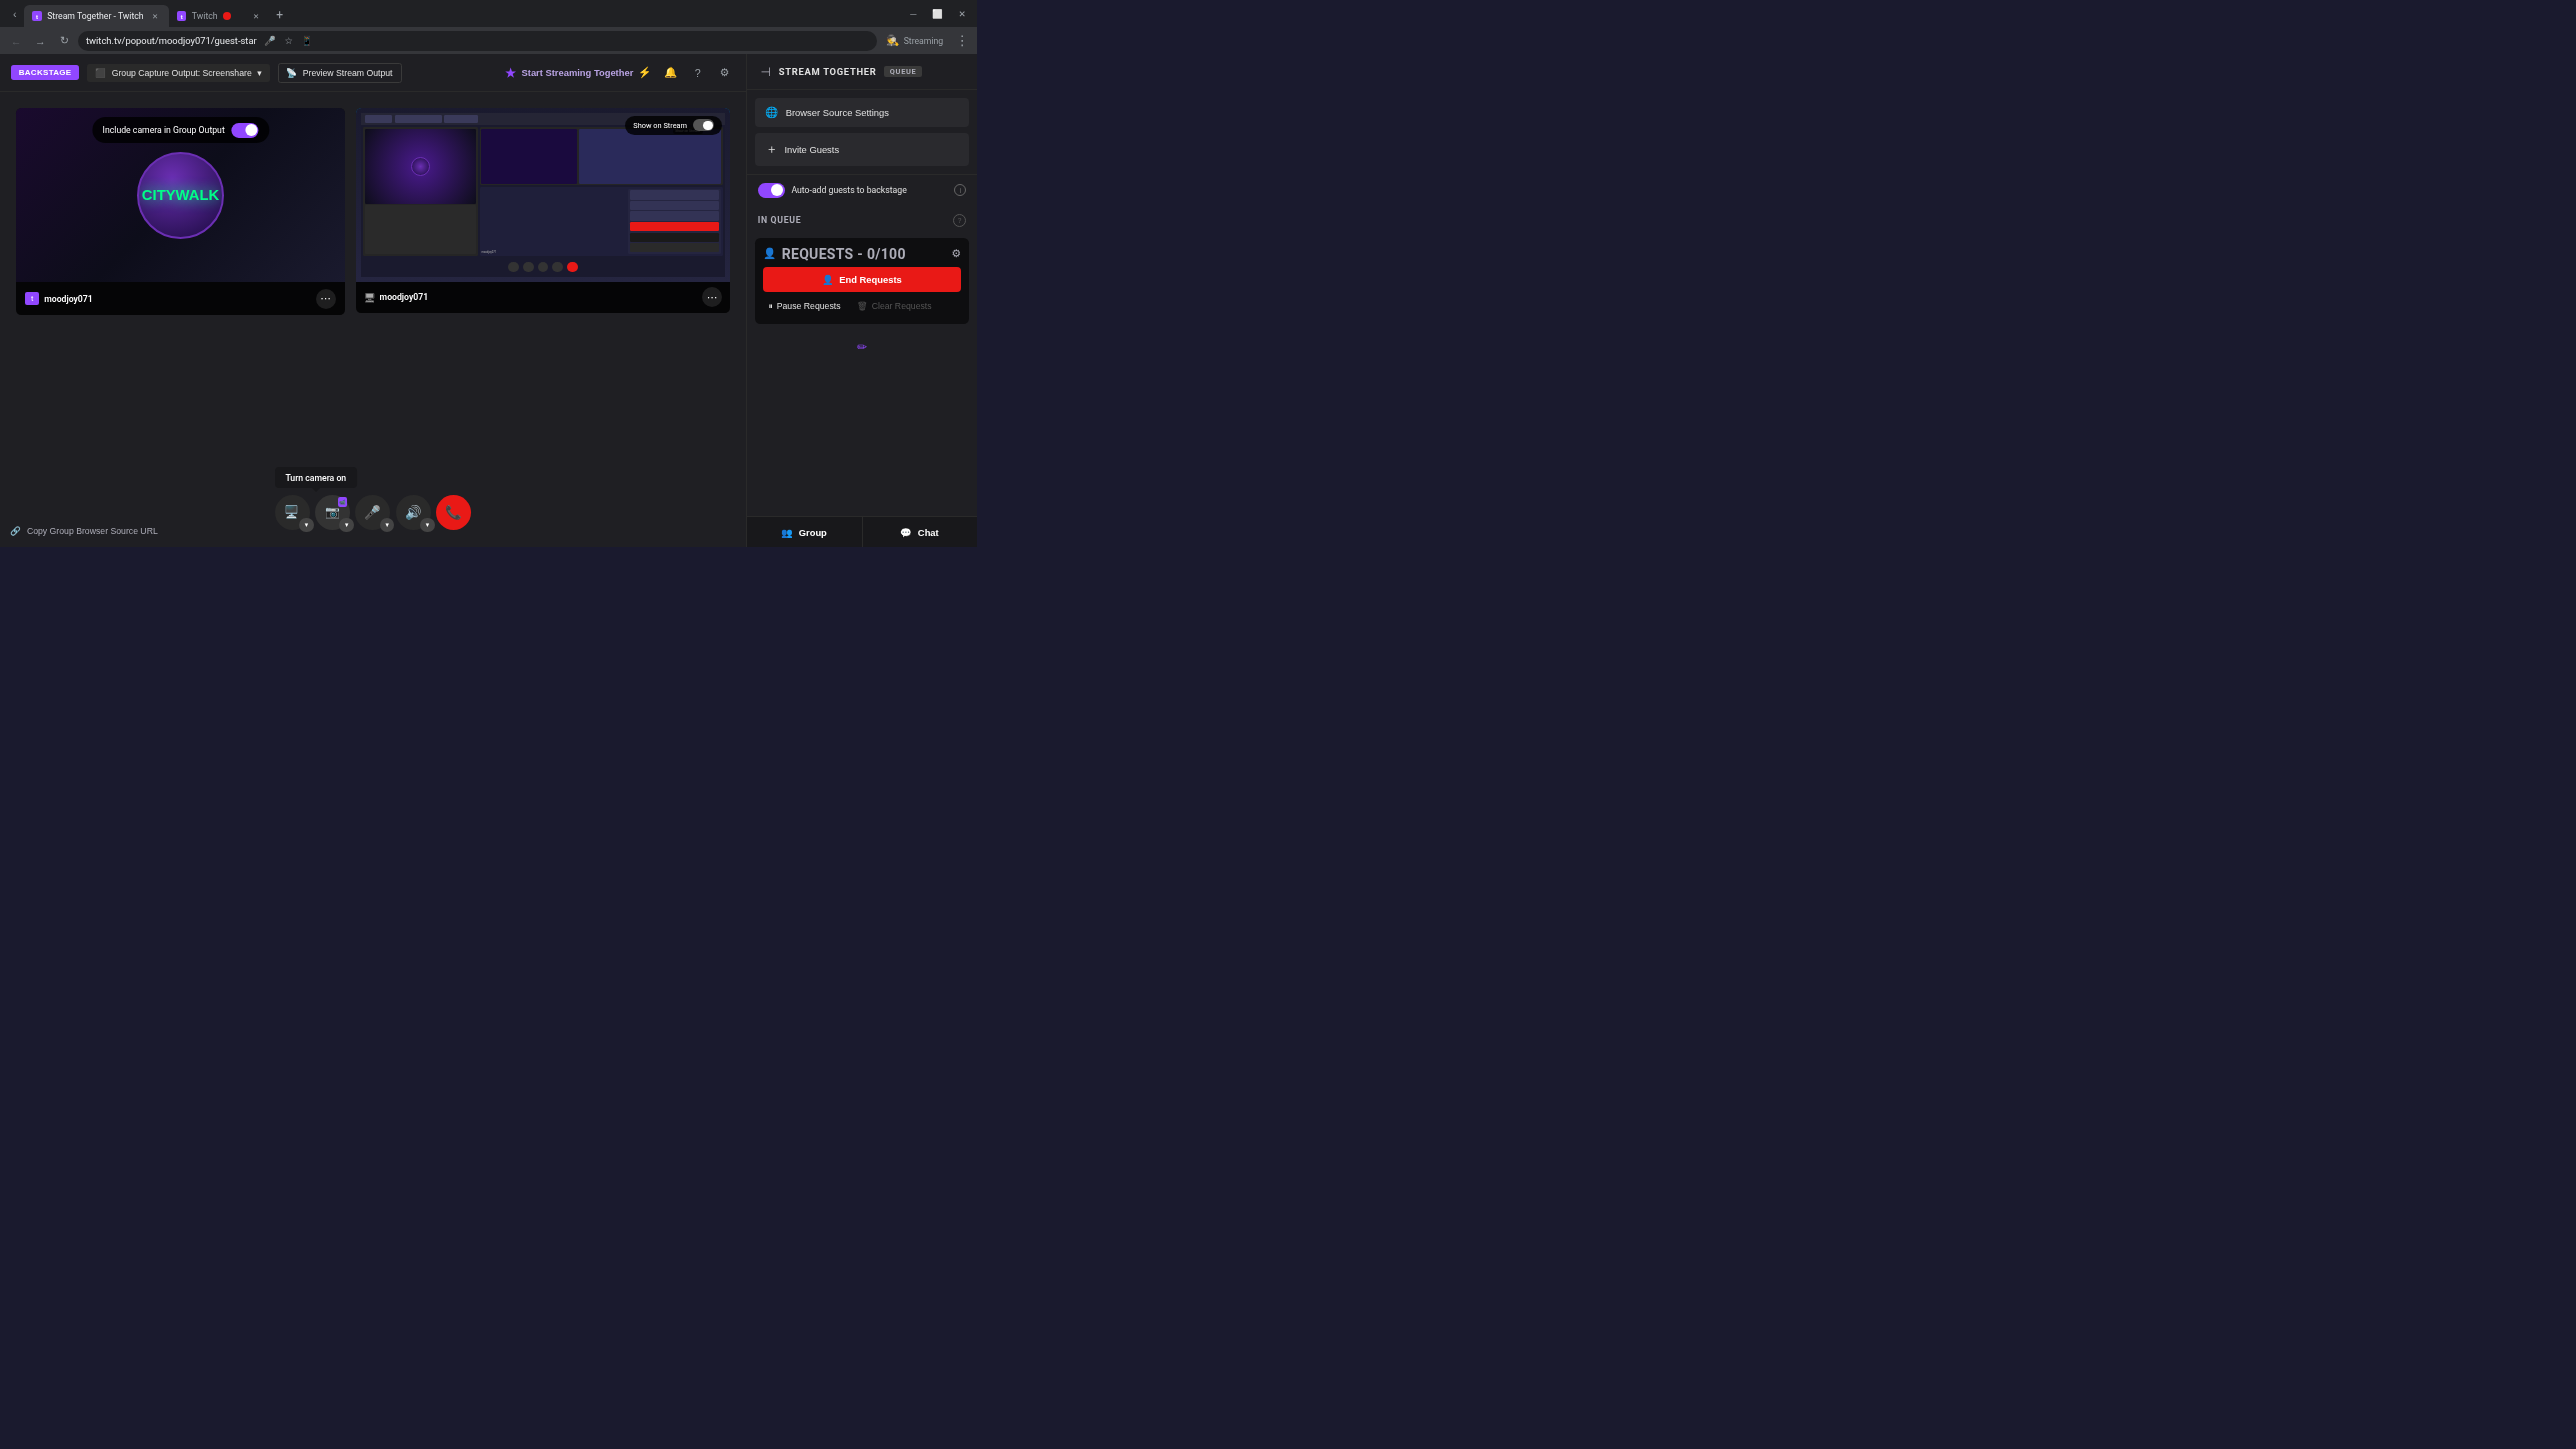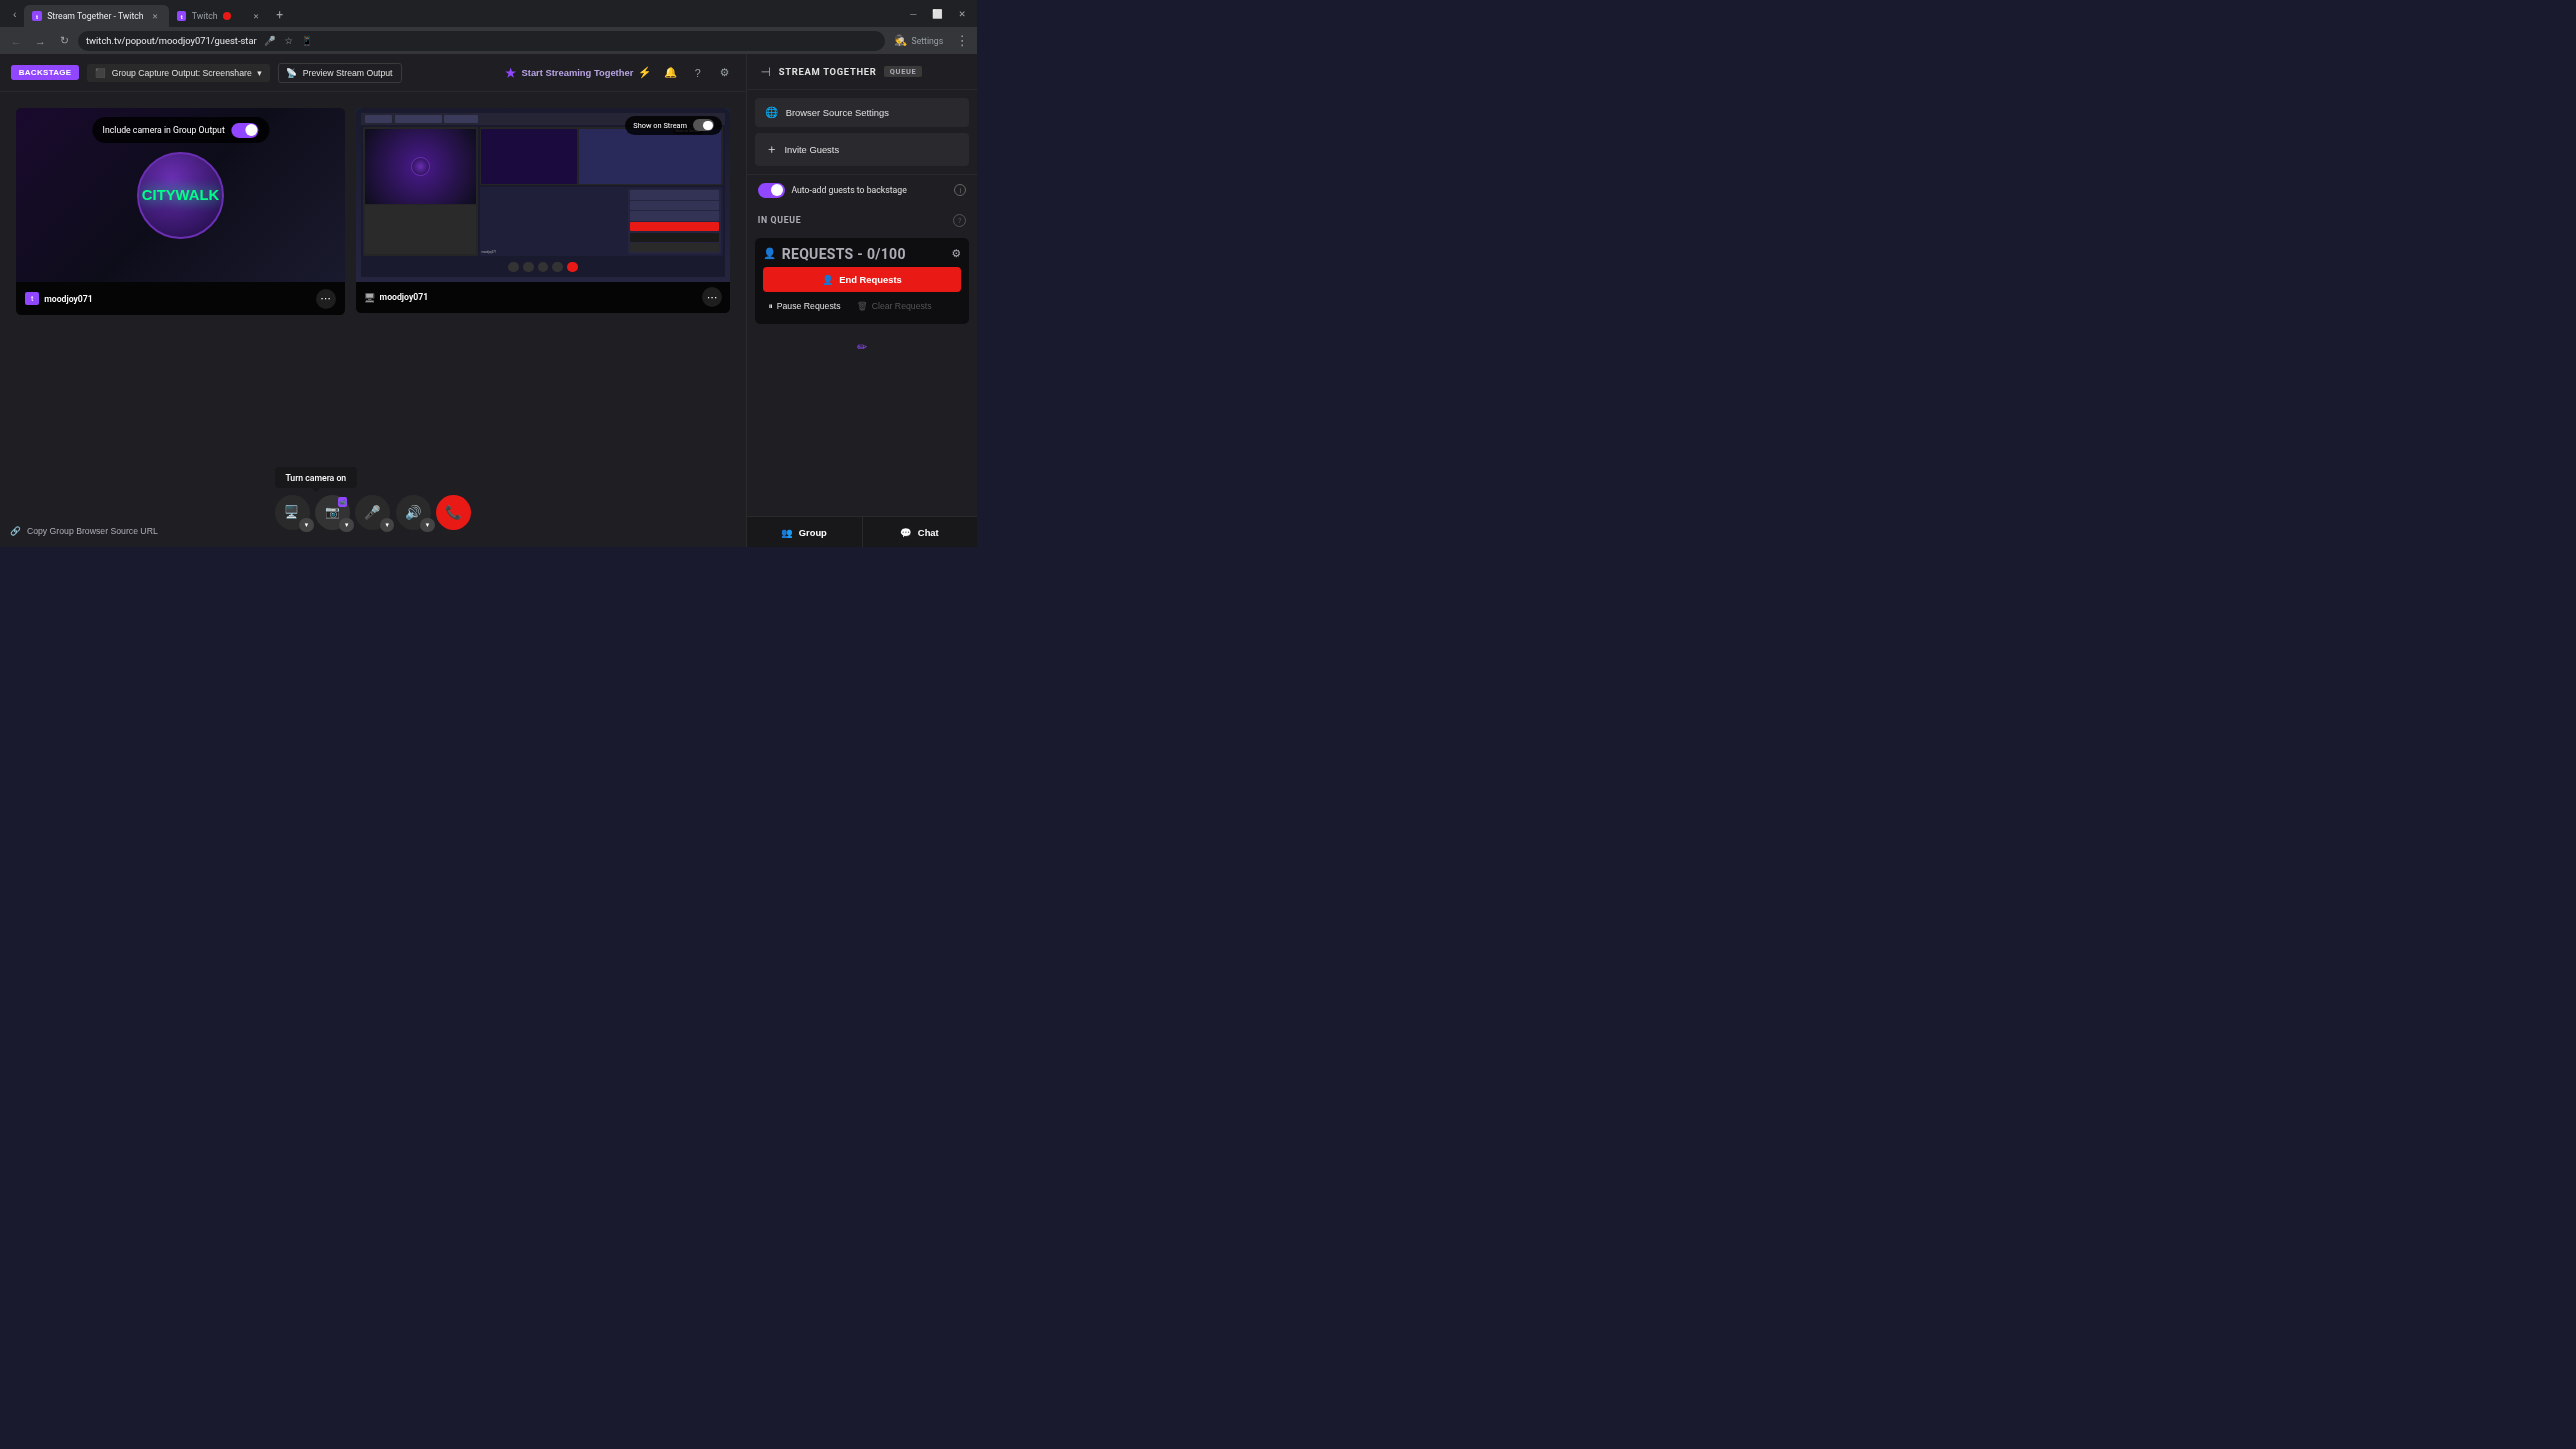--- a/index.html
+++ b/index.html
@@ -1049,21 +1049,21 @@
     <div class="address-bar">
       <span>twitch.tv/popout/moodjoy071/guest-star</span>
       <div class="address-bar-icons">
         <div class="addr-icon">🎤</div>
         <div class="addr-icon">☆</div>
         <div class="addr-icon">📱</div>
       </div>
     </div>
     <div class="incognito-btn">
       <span style="font-size:10.7px;">🕵</span>
-      <span>Settings</span>
+      <span>Streaming</span>
     </div>
     <button class="tab-nav-btn" style="font-size:13.4px;">⋮</button>
   </div>
 </div>
 
 <div class="main-content">
 
   <div class="content-area">
 
     <div class="top-toolbar">

